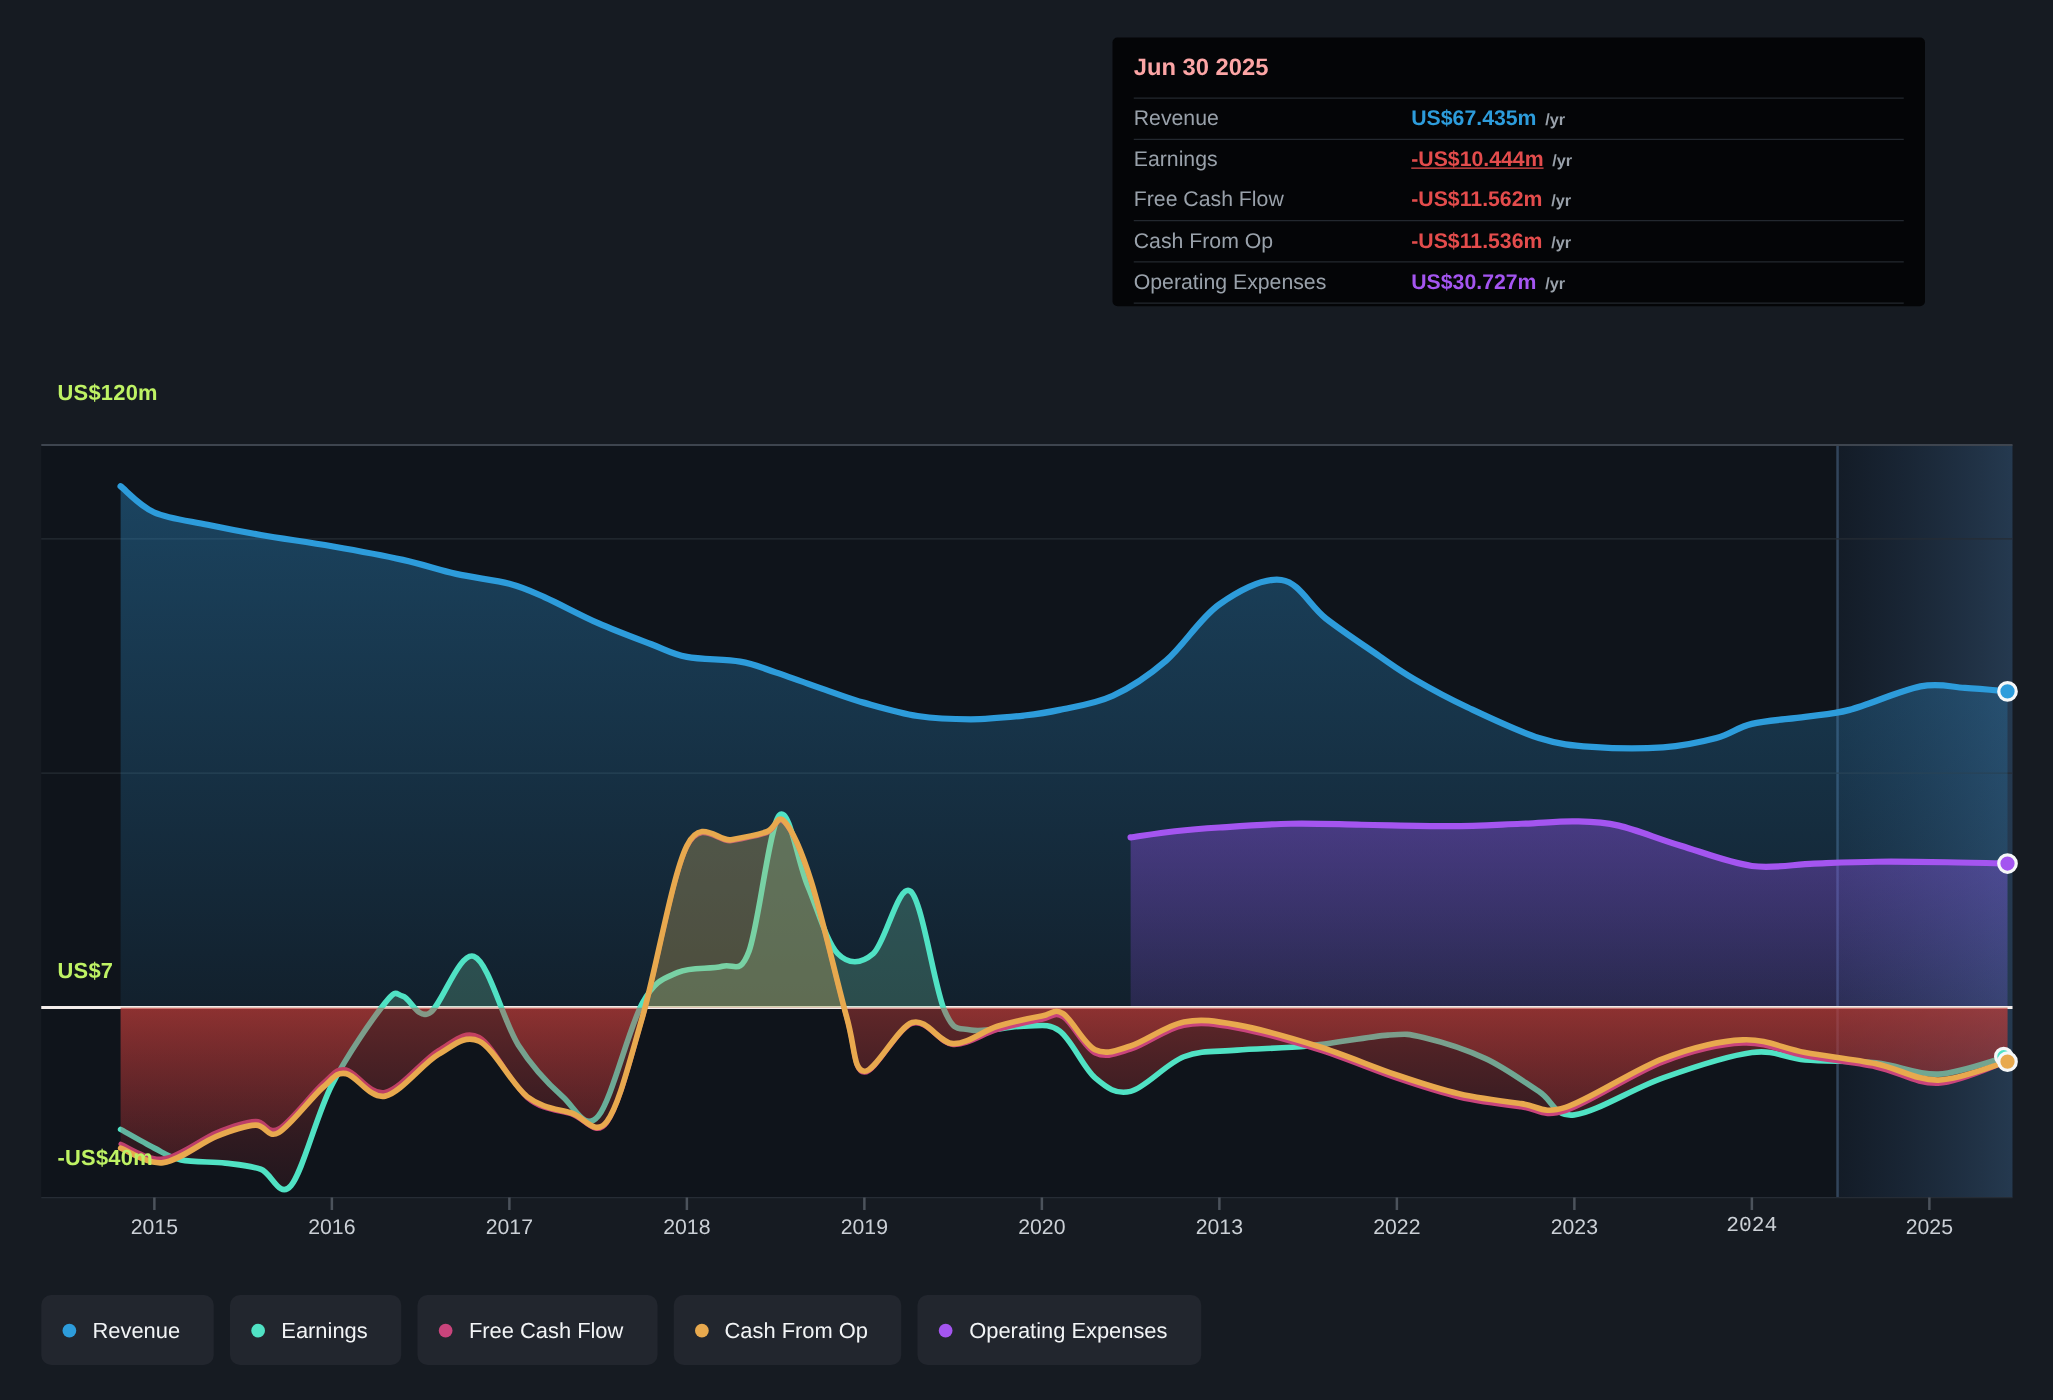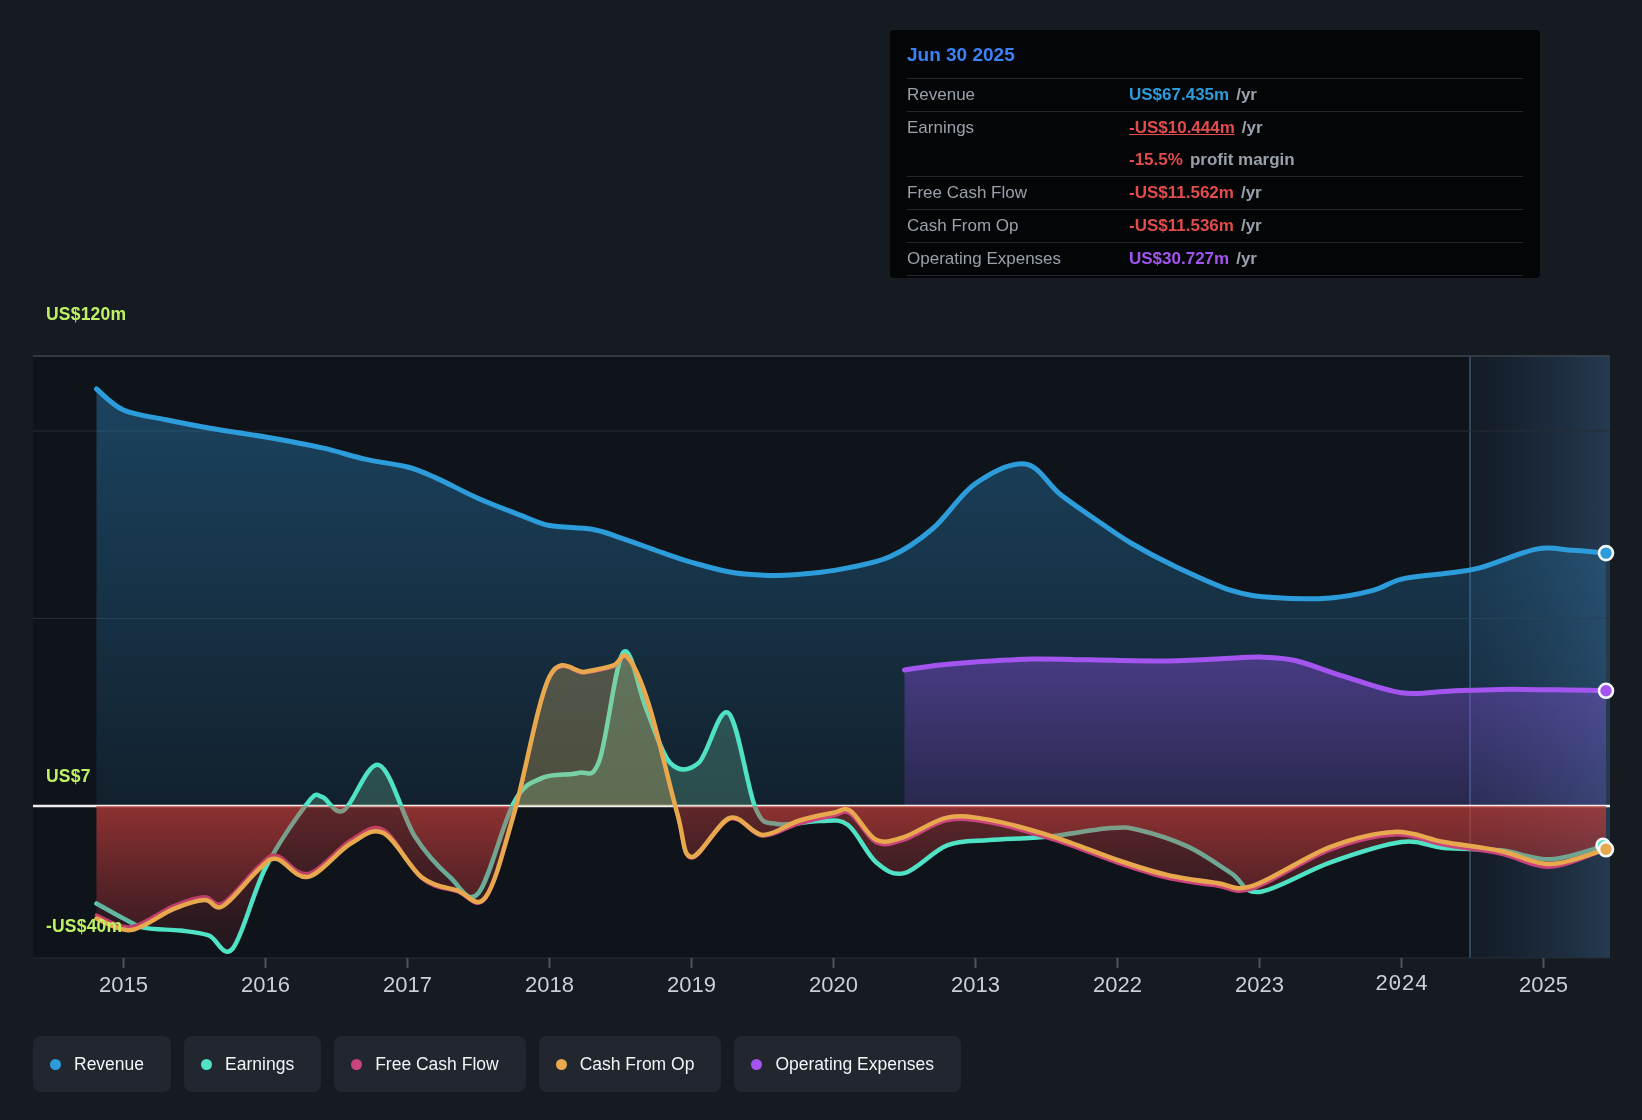--- a/index.html
+++ b/index.html
@@ -11,37 +11,37 @@
   }
   #chart-wrap{position:absolute;left:0;top:0;width:1642px;height:1120px;}
   svg{position:absolute;left:0;top:0;}
 
   .ylabel{
     position:absolute;left:46px;color:#bef264;font-size:17.5px;font-weight:bold;
     letter-spacing:.2px;z-index:3;
   }
   .xlabel{
     position:absolute;top:972px;width:80px;text-align:center;
-    color:#CBD0D6;font-size:22px;z-index:3;
+    color:#CBD0D6;font-size:17px;z-index:3;
   }
 
   
   #tooltip{
     position:absolute;left:890px;top:30px;width:650px;box-sizing:border-box;
     background:#040507;border-radius:4px;padding:0 17px 2px 17px;z-index:5;
   }
   #tooltip .tt-title{
-    color:#3b82f6;font-size:19px;font-weight:bold;padding:14px 0 12px 0;
+    color:#fca5a5;font-size:19px;font-weight:bold;padding:14px 0 12px 0;
     border-bottom:1px solid #23282F;
   }
   .tt-row{display:flex;align-items:center;padding:6px 0;border-bottom:1px solid #23282F;}
   .tt-row.joined{border-bottom:none;}
   .tt-label{flex:0 0 222px;color:#99A1AA;font-size:17px;}
   .tt-value{font-size:17px;font-weight:bold;}
-  .tt-suffix{margin-left:7px;color:#99A1AA;font-size:17px;font-weight:600;}
+  .tt-suffix{margin-left:7px;color:#99A1AA;font-size:13px;font-weight:600;}
 
   
   #legend{position:absolute;left:33px;top:1036px;display:flex;gap:13px;z-index:4;}
   .chip{
     display:flex;align-items:center;gap:13px;height:56px;
     background:#22262E;border-radius:8px;padding:0 27px 0 17px;
     color:#F2F4F6;font-size:17.5px;cursor:pointer;
   }
   .chip .dot{width:11px;height:11px;border-radius:50%;}
 </style>
@@ -147,25 +147,20 @@
           <span class="tt-label">Revenue</span>
           <span class="tt-value" style="color: rgb(45, 156, 219);">US$67.435m</span>
           <span class="tt-suffix">/yr</span>
         </div>
         <div class="tt-row joined">
           <span class="tt-label">Earnings</span>
           <span class="tt-value" style="color: rgb(227, 76, 76); text-decoration: underline;">-US$10.444m</span>
           <span class="tt-suffix">/yr</span>
         </div>
         <div class="tt-row">
-          <span class="tt-label"></span>
-          <span class="tt-value" style="color: rgb(227, 76, 76);">-15.5%</span>
-          <span class="tt-suffix">profit margin</span>
-        </div>
-        <div class="tt-row">
           <span class="tt-label">Free Cash Flow</span>
           <span class="tt-value" style="color: rgb(227, 76, 76);">-US$11.562m</span>
           <span class="tt-suffix">/yr</span>
         </div>
         <div class="tt-row">
           <span class="tt-label">Cash From Op</span>
           <span class="tt-value" style="color: rgb(227, 76, 76);">-US$11.536m</span>
           <span class="tt-suffix">/yr</span>
         </div>
         <div class="tt-row">

